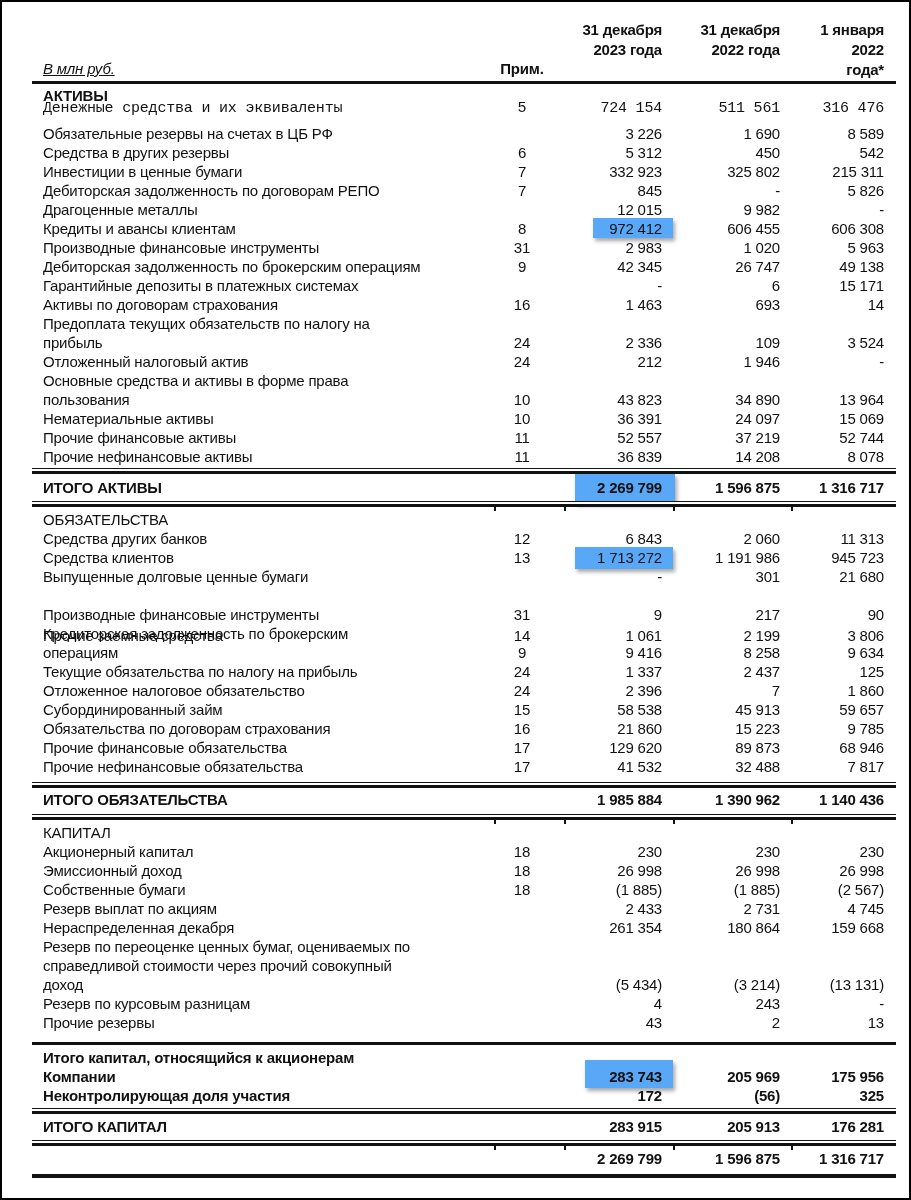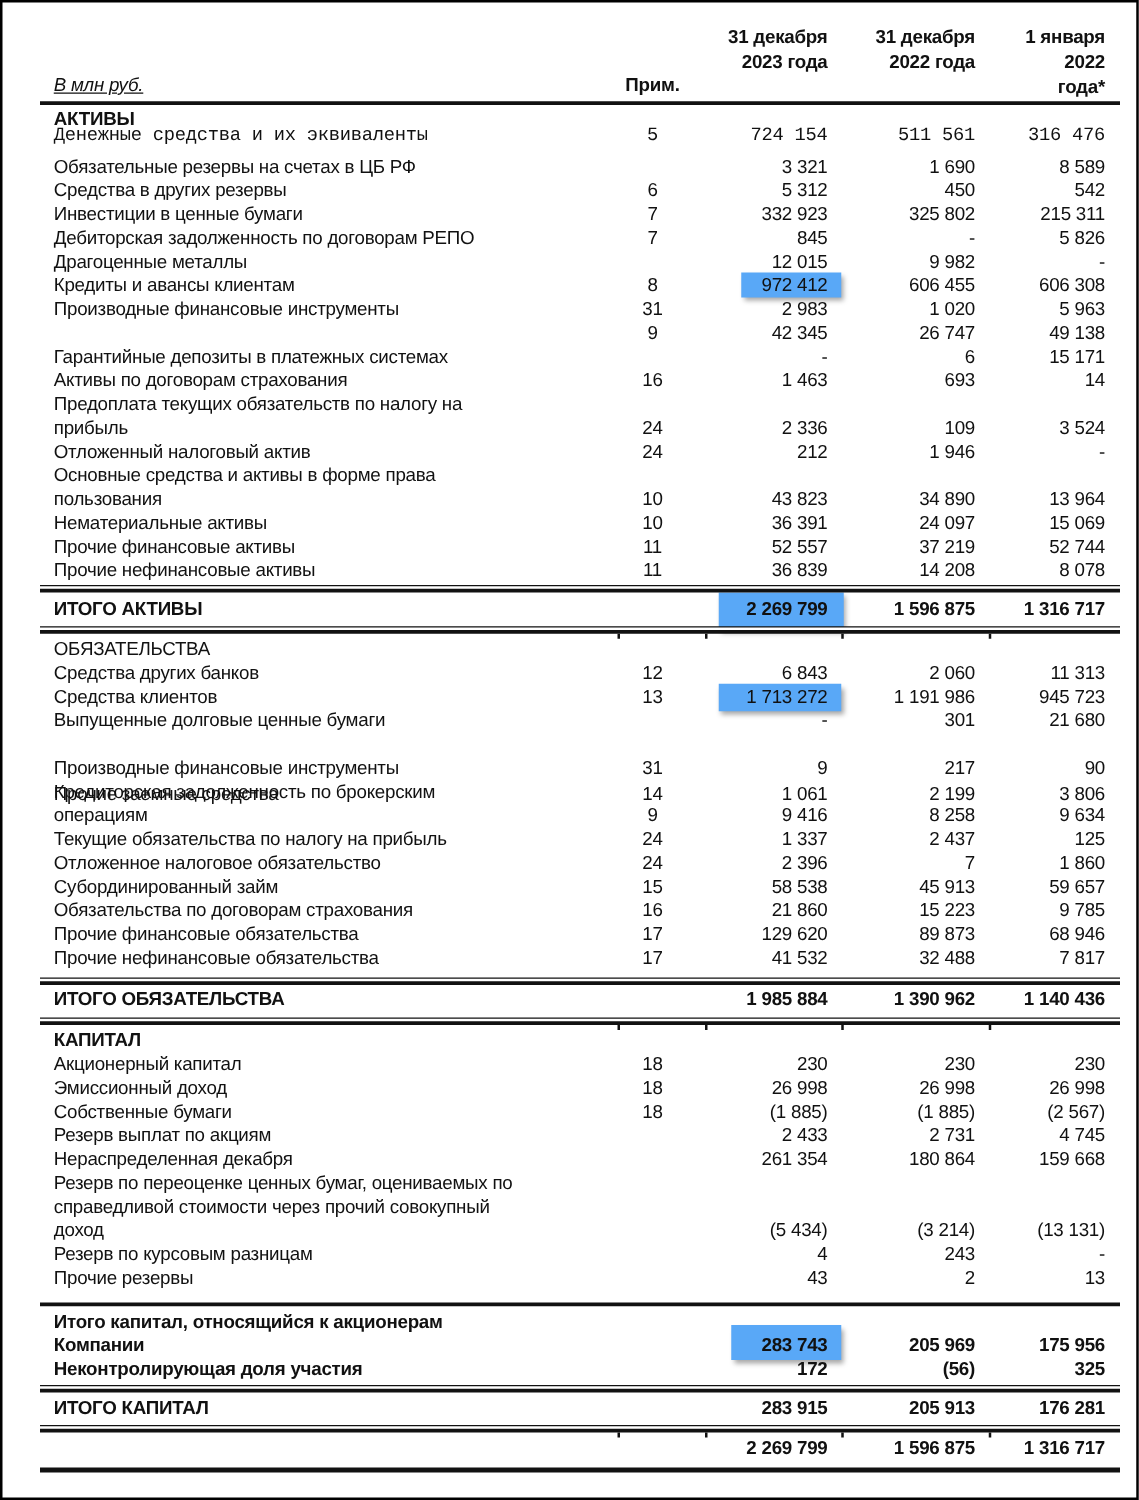--- a/index.html
+++ b/index.html
@@ -82,21 +82,21 @@
         <div class="row" style="top: 97px; font-family: Liberation Mono, monospace;">
           <span class="label">Денежные средства и их эквиваленты</span>
           <span class="note">5</span>
           <span class="v v1">724 154</span>
           <span class="v v2">511 561</span>
           <span class="v v3">316 476</span>
         </div>
         <div class="row" style="top: 122px;">
           <span class="label">Обязательные резервы на счетах в ЦБ РФ</span>
           <span class="note"></span>
-          <span class="v v1">3 321</span>
+          <span class="v v1">3 226</span>
           <span class="v v2">1 690</span>
           <span class="v v3">8 589</span>
         </div>
         <div class="row" style="top: 141px;">
           <span class="label">Средства в других резервы</span>
           <span class="note">6</span>
           <span class="v v1">5 312</span>
           <span class="v v2">450</span>
           <span class="v v3">542</span>
         </div>
@@ -129,20 +129,21 @@
           <span class="v v3">606 308</span>
         </div>
         <div class="row" style="top: 236px;">
           <span class="label">Производные финансовые инструменты</span>
           <span class="note">31</span>
           <span class="v v1">2 983</span>
           <span class="v v2">1 020</span>
           <span class="v v3">5 963</span>
         </div>
         <div class="row" style="top: 255px;">
+          <span class="label">Дебиторская задолженность по брокерским операциям</span>
           <span class="note">9</span>
           <span class="v v1">42 345</span>
           <span class="v v2">26 747</span>
           <span class="v v3">49 138</span>
         </div>
         <div class="row" style="top: 274px;">
           <span class="label">Гарантийные депозиты в платежных системах</span>
           <span class="note"></span>
           <span class="v v1">-</span>
           <span class="v v2">6</span>
@@ -313,21 +314,21 @@
       <span class="v v2">1 390 962</span>
       <span class="v v3">1 140 436</span>
     </div>
     <div class="rule double" style="top:815px"></div>
     <div class="tick" style="left:462px; top:818px"></div>
     <div class="tick" style="left:532px; top:818px"></div>
     <div class="tick" style="left:641px; top:818px"></div>
     <div class="tick" style="left:759px; top:818px"></div>
 
     <div class="row section" style="top:821px">
-      <span class="label" style="font-weight:bold">КАПИТАЛ</span>
+      <span class="label" style="font-weight:normal">КАПИТАЛ</span>
     </div>
 
     <div id="equity-rows">
         <div class="row" style="top: 840px;">
           <span class="label">Акционерный капитал</span>
           <span class="note">18</span>
           <span class="v v1">230</span>
           <span class="v v2">230</span>
           <span class="v v3">230</span>
         </div>

